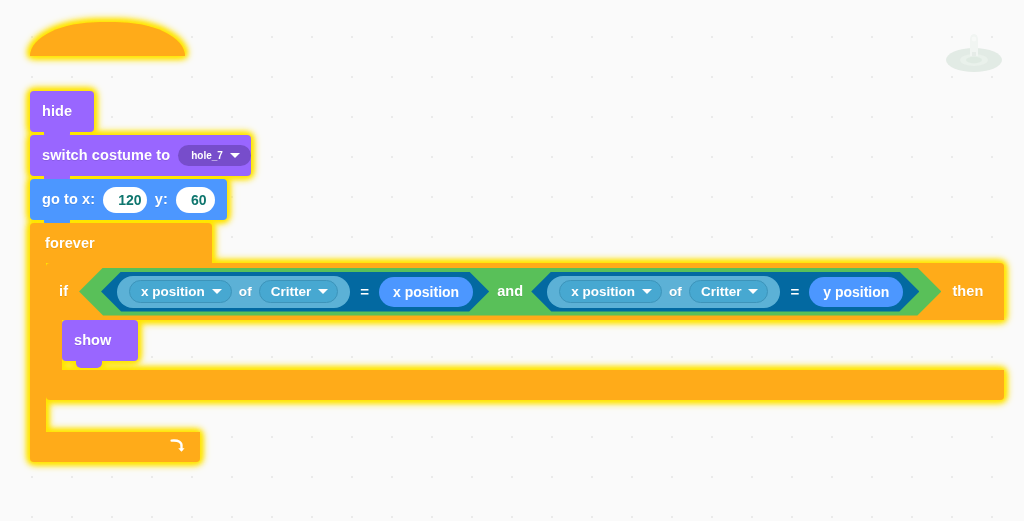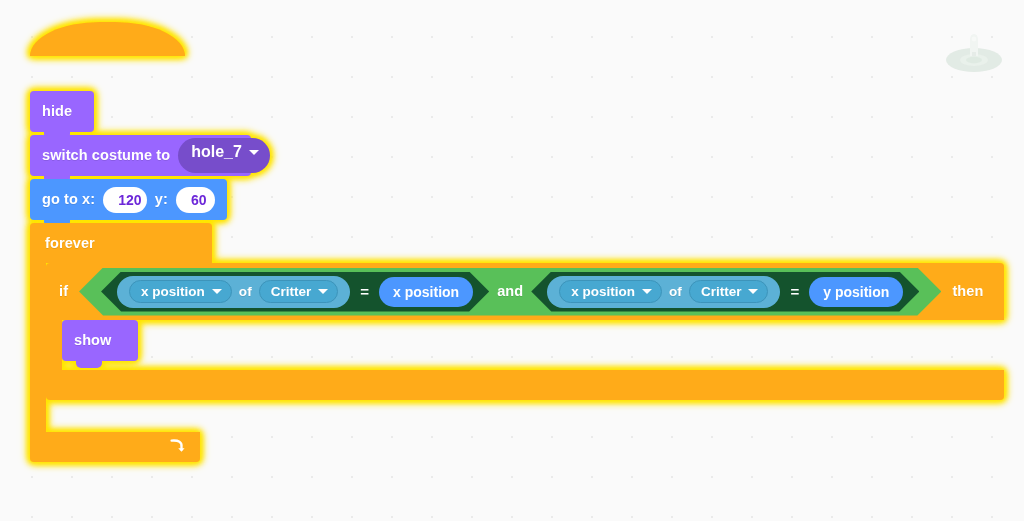--- a/index.html
+++ b/index.html
@@ -128,39 +128,39 @@
   }
   .looks  { background: #9966FF; }
   .motion { background: #4C97FF; }
 
   
   .dropdown {
     display: inline-flex;
     align-items: center;
     gap: 7px;
     border-radius: 18px;
-    padding: 5px 11px 12px 13px;
-    font-size: 16px;
+    padding: 5px 11px 5px 13px;
+    font-size: 10px;
     font-weight: bold;
     color: #fff;
     white-space: nowrap;
   }
   .dd-looks { background: #774DCB; }
   .dd-sensing { background: #47A8D1; border: 1px solid #3d94ba; }
   .caret {
     width: 0; height: 0;
     border-left: 5px solid transparent;
     border-right: 5px solid transparent;
     border-top: 5px solid #ffffff;
   }
 
   
   .num-input {
     background: #ffffff;
-    color: #6d28d9;
+    color: #0f766e;
     border-radius: 16px;
     padding: 5px 15px;
     font-size: 14px;
     font-weight: bold;
     min-width: 22px;
     text-align: center;
     box-sizing: border-box;
   }
 
   
@@ -223,21 +223,21 @@
   }
   .hex-and {
     background: #59C059;
     height: 48px;
     padding: 0 22px;
     gap: 8px;
     -webkit-clip-path: polygon(24px 0, calc(100% - 24px) 0, 100% 50%, calc(100% - 24px) 100%, 24px 100%, 0 50%);
     clip-path: polygon(24px 0, calc(100% - 24px) 0, 100% 50%, calc(100% - 24px) 100%, 24px 100%, 0 50%);
   }
   .hex-eq {
-    background: #14532d;
+    background: #0369a1;
     height: 40px;
     padding: 0 16px;
     gap: 10px;
     align-items: center;
     -webkit-clip-path: polygon(20px 0, calc(100% - 20px) 0, 100% 50%, calc(100% - 20px) 100%, 20px 100%, 0 50%);
     clip-path: polygon(20px 0, calc(100% - 20px) 0, 100% 50%, calc(100% - 20px) 100%, 20px 100%, 0 50%);
     border: 0;
   }
   .eq-sign {
     color: #fff;

